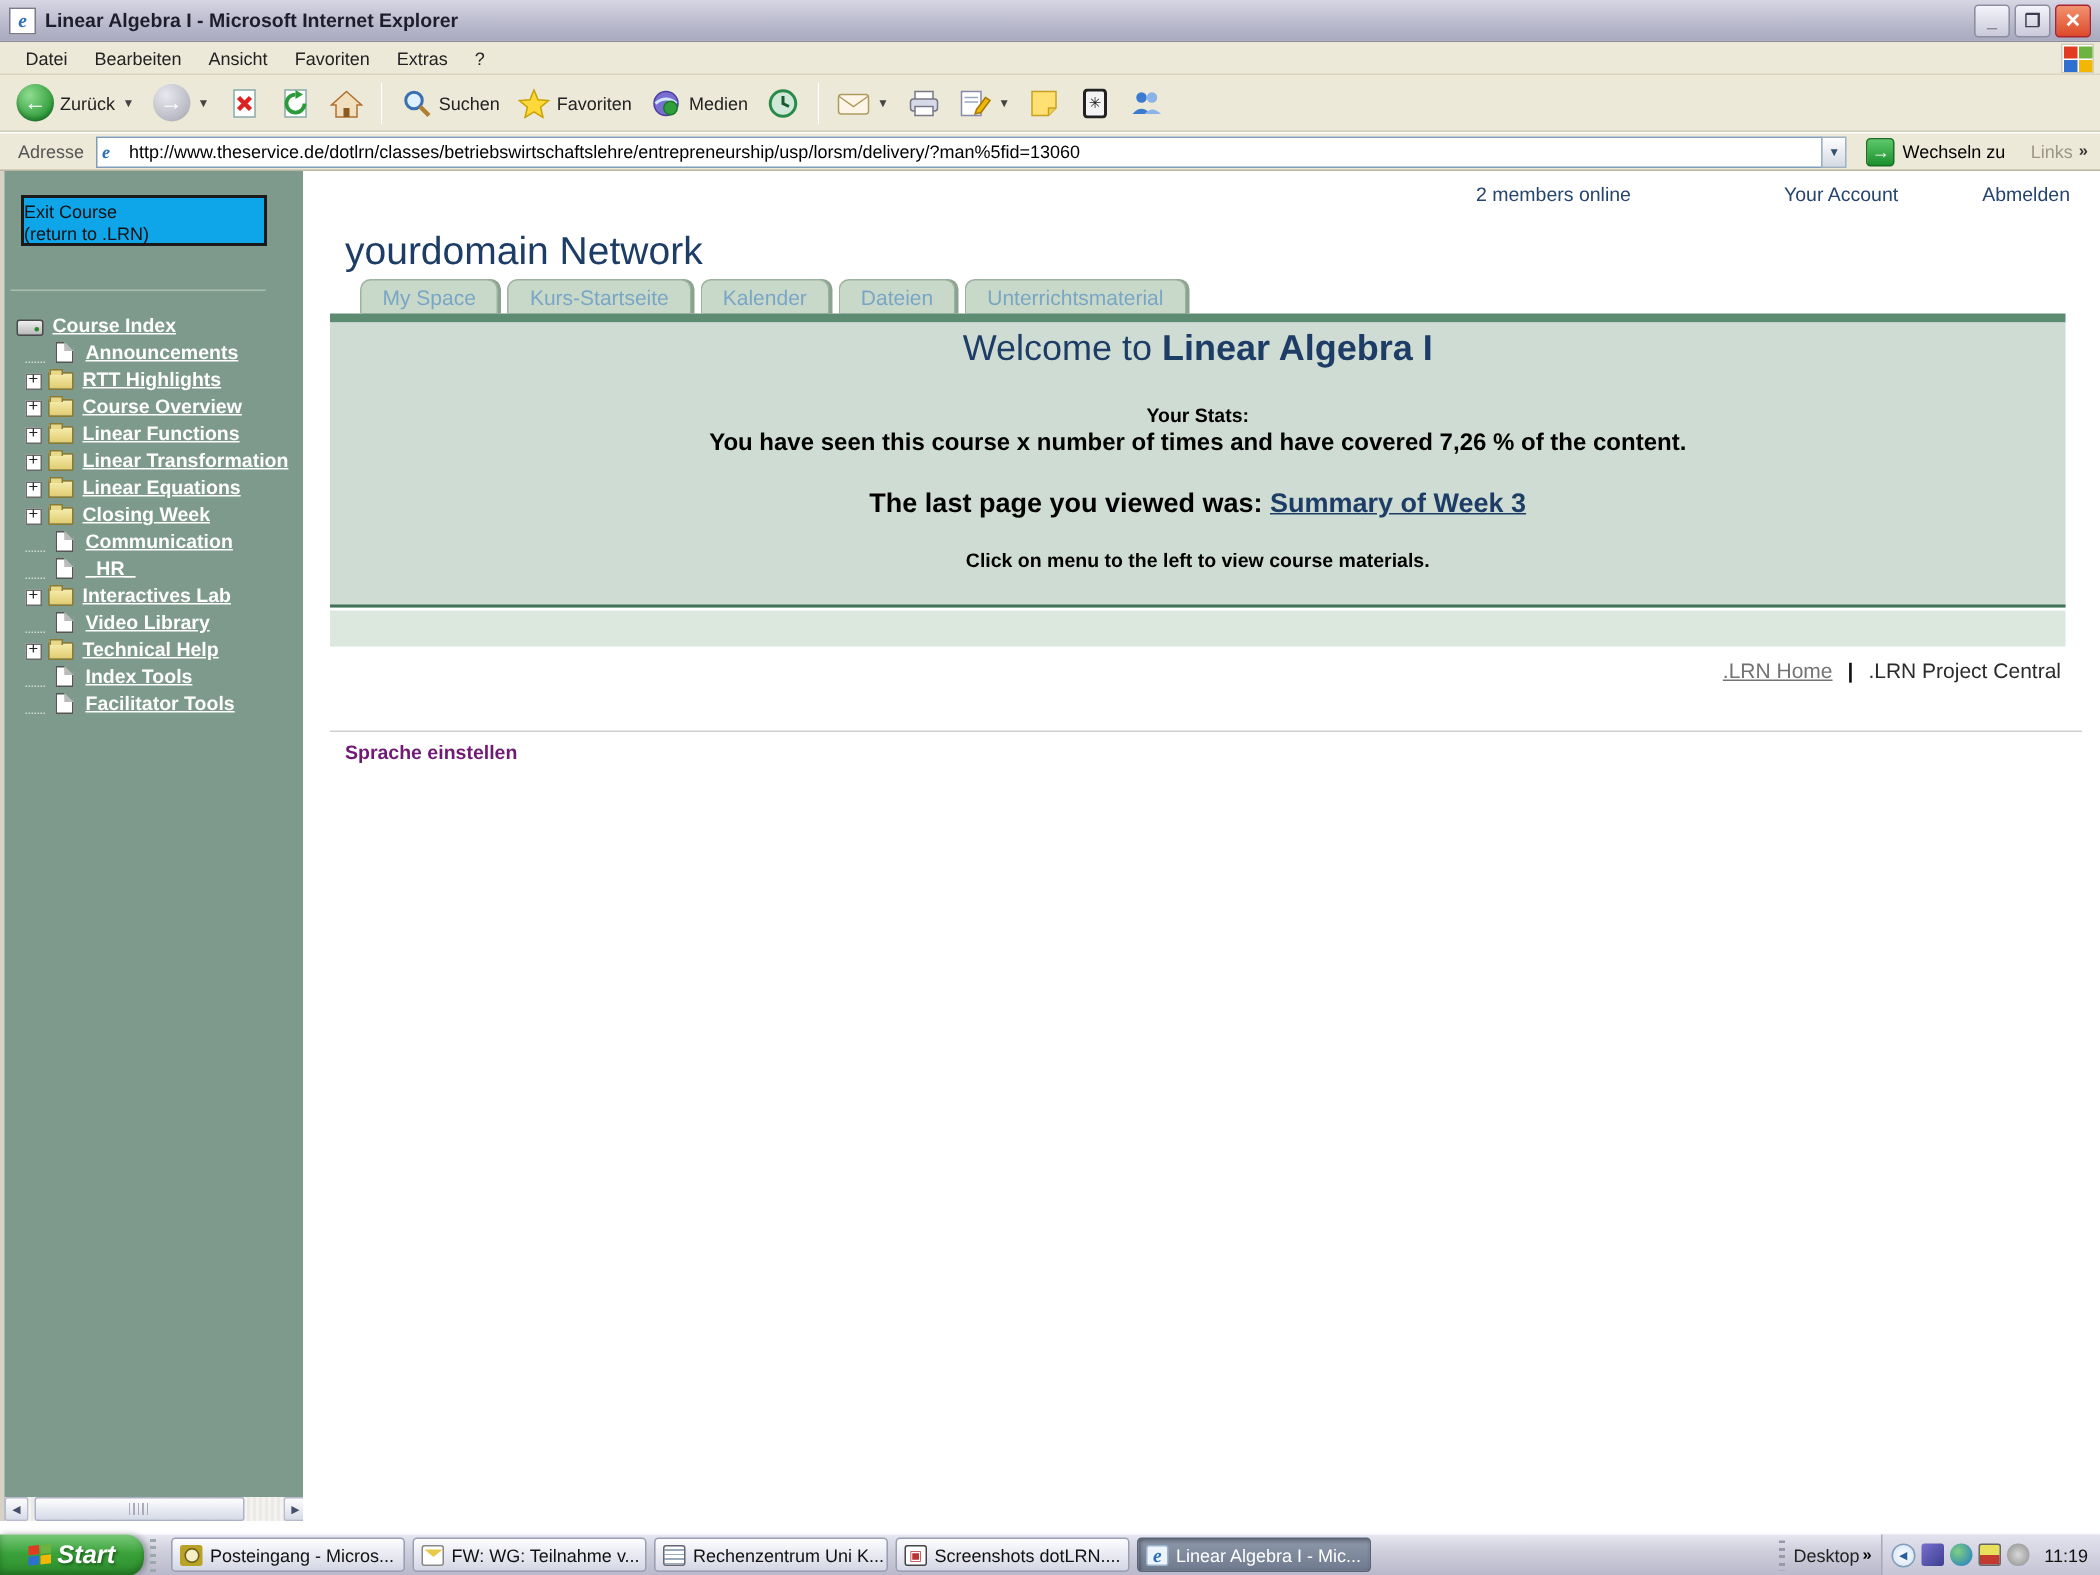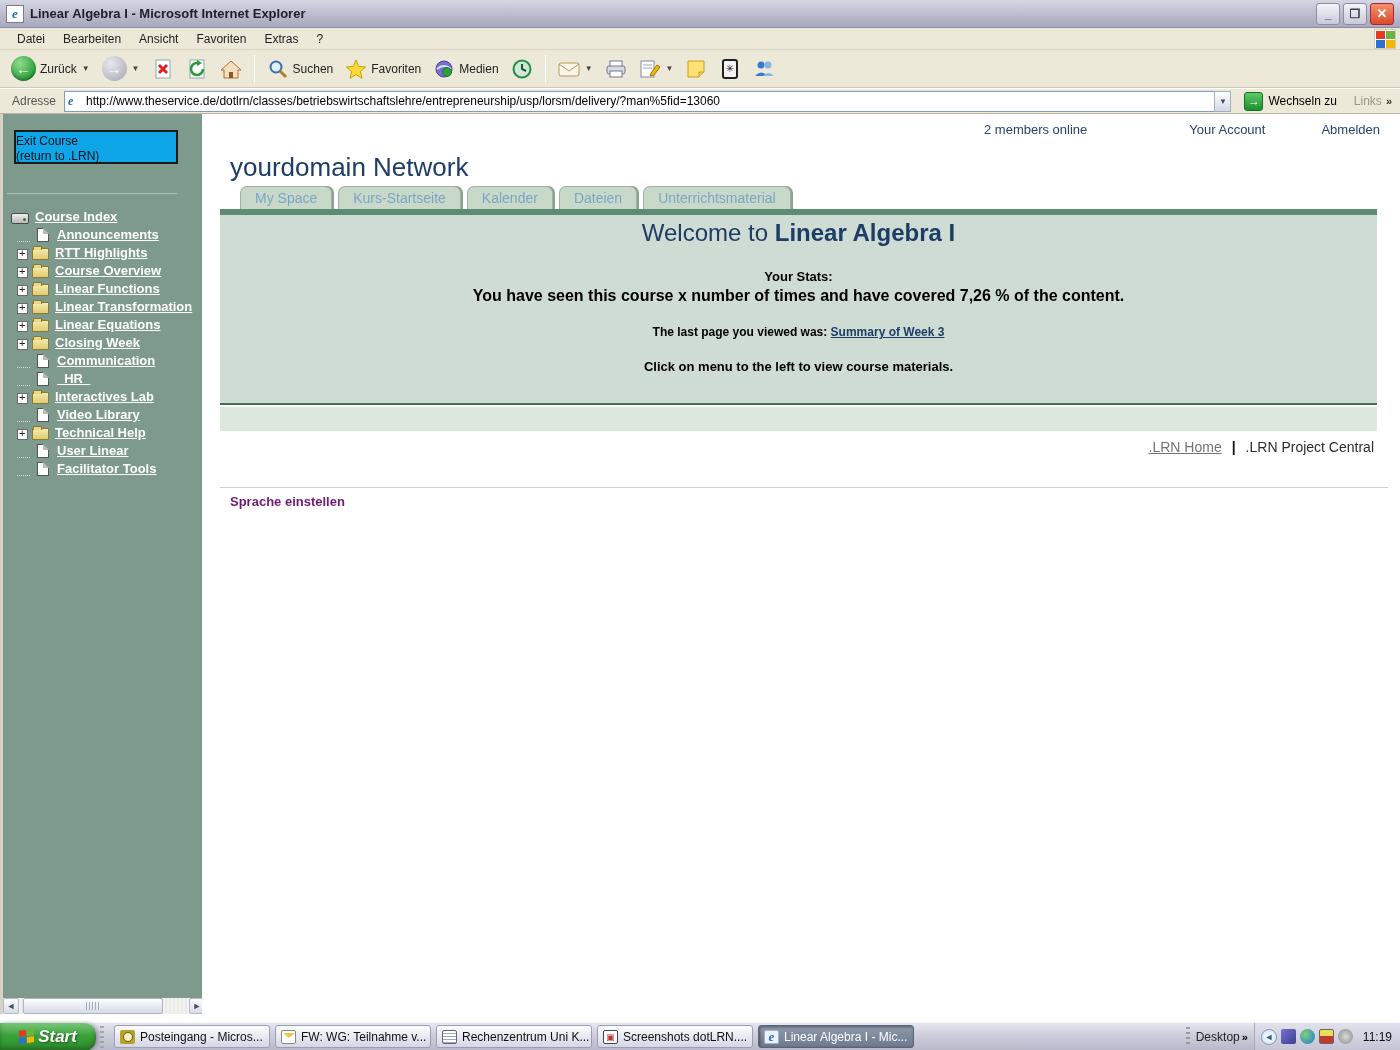--- a/index.html
+++ b/index.html
@@ -125,21 +125,21 @@
     box-shadow:2px 0 0 #8ba28e; }
   .greenbar{ position:absolute; left:0px; top:95px; width:1157px; height:6px; background:#5d8c73; }
 
   .panel{ position:absolute; left:0px; top:101px; width:1157px; height:190px; background:#cfdcd3;
     border-bottom:2px solid #3f7257; text-align:center; color:#000; }
   .panel-strip{ position:absolute; left:0px; top:293px; width:1157px; height:24px; background:#dce7de; }
   .welcome{ margin-top:4px; font-size:24px; color:#1d3d66; }
   .welcome b{ font-weight:bold; }
   .stats-title{ margin-top:22px; font-size:13px; font-weight:bold; }
   .stats-line{ margin-top:3px; font-size:16px; font-weight:bold; }
-  .lastpage{ margin-top:20px; font-size:12px; font-weight:bold; }
+  .lastpage{ margin-top:20px; font-size:18px; font-weight:bold; }
   .lastpage a{ color:#1d3d66; }
   .menuhint{ margin-top:20px; font-size:13px; font-weight:bold; }
 
   .lrnlinks{ position:absolute; right:26px; top:325px; font-size:14px; color:#333; display:flex; gap:10px; align-items:center;}
   .lrnlinks .home{ color:#737373; text-decoration:underline; }
   .lrnlinks .pipe{ font-weight:bold; color:#111; }
   .lrnlinks .central{ color:#2b2b2b; }
 
   .footrule{ position:absolute; left:0; top:373px; width:1168px; height:1px; background:#cfcfcf; }
   .lang{ position:absolute; left:10px; top:380px; font-size:13px; font-weight:bold; color:#701a75; }
@@ -431,21 +431,21 @@
       <span class="lbl">Video Library</span>
     </div>
     <div class="tree-row tree-item">
       <span class="plusbox"></span>
         <span class="folder-ico"></span>
       <span class="lbl">Technical Help</span>
     </div>
     <div class="tree-row tree-item">
       <span class="stub"></span>
         <span class="page-ico"></span>
-      <span class="lbl">User Linear</span>
+      <span class="lbl">Index Tools</span>
     </div>
     <div class="tree-row tree-item">
       <span class="stub"></span>
         <span class="page-ico"></span>
       <span class="lbl">Facilitator Tools</span>
     </div>
   </div>
 
   <div class="hscroll">
     <span class="sc-btn">◄</span>

